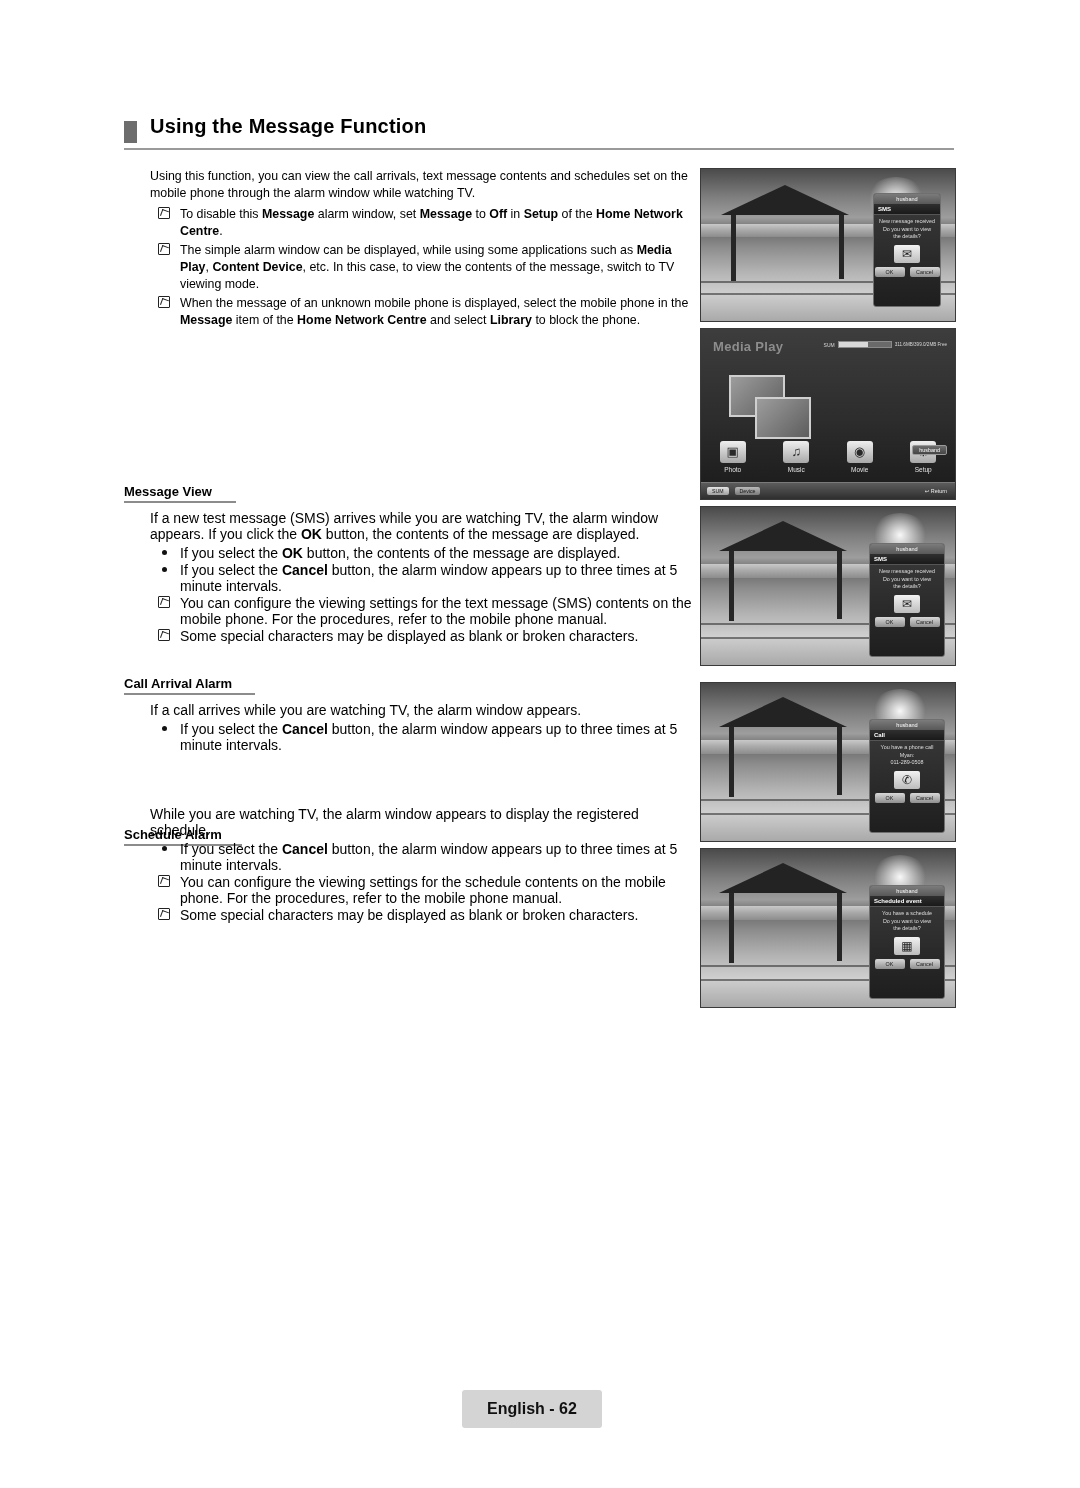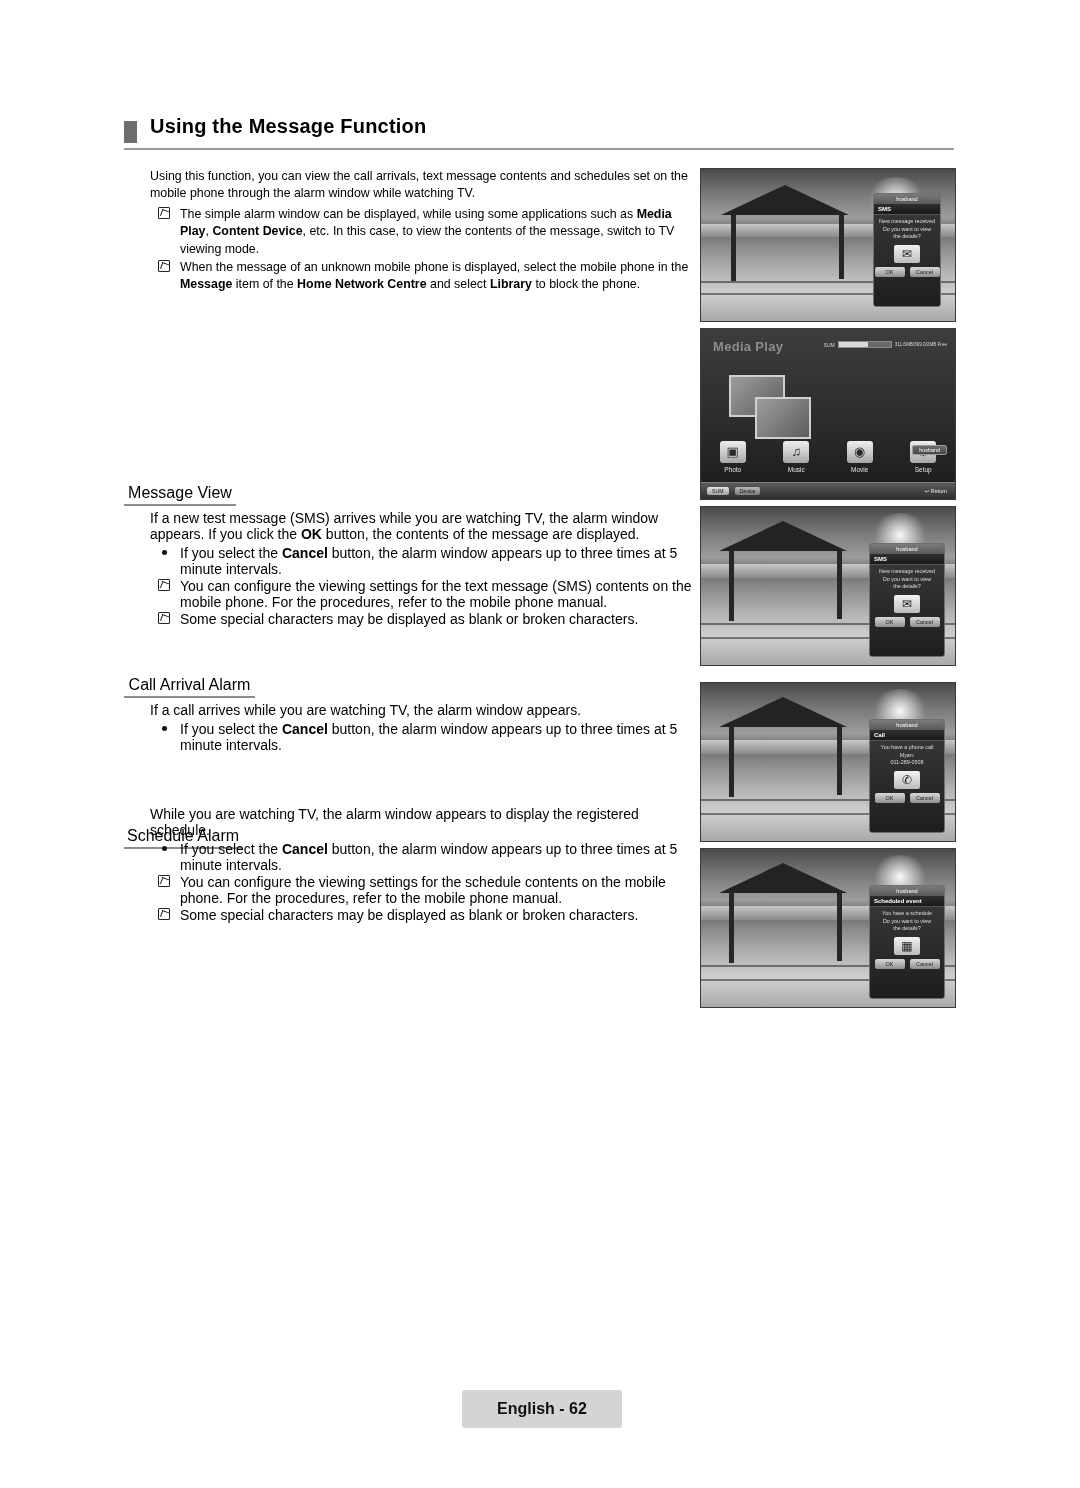--- a/index.html
+++ b/index.html
@@ -107,24 +107,23 @@
     width: 5px; height: 5px;
     border-radius: 50%;
     background: #111;
     margin-top: 4px;
   }
   b { font-weight: bold; }
 
   
   .sec-head {
     position: absolute;
-    font-size: 16px;
-    font-weight: normal;
+    font-size: 13px;
+    font-weight: bold;
     color: #000;
-    text-align: center;
   }
   .sec-head .ul {
     position: absolute;
     left: 0;
     bottom: -4px;
     height: 2px;
     background: #8c8c8c;
     width: 100%;
   }
 
@@ -334,21 +333,21 @@
   .mp-foot .r {
     margin-left: auto;
     margin-right: 8px;
   }
 
   
   .footer {
     position: absolute;
     left: 462px;
     top: 1390px;
-    width: 160px;
+    width: 140px;
     height: 38px;
     background: #d4d4d4;
     border-radius: 3px;
   }
   .footer span {
     display: block;
     text-align: center;
     line-height: 38px;
     font-size: 16px;
     font-weight: bold;
@@ -362,40 +361,48 @@
 
   <div class="title-row">
     <div class="title-mark"></div>
     <div class="title-text">Using the Message Function</div>
     <div class="title-rule"></div>
   </div>
 
   <div class="textcol">
     <p class="para">Using this function, you can view the call arrivals, text message contents and schedules set on the mobile phone through the alarm window while watching TV.</p>
 
+    <div class="bullet-row">
+      <span class="bi"><span class="noteicon"></span></span>
+      <span>To disable this <b>Message</b> alarm window, set <b>Message</b> to <b>Off</b> in <b>Setup</b> of the <b>Home Network Centre</b>.</span>
+    </div>
 
 
 
     <div class="bullet-row">
       <span class="bi"><span class="noteicon"></span></span>
       <span>The simple alarm window can be displayed, while using some applications such as <b>Media Play</b>, <b>Content Device</b>, etc. In this case, to view the contents of the message, switch to TV viewing mode.</span>
     </div>
 
     <div class="bullet-row">
       <span class="bi"><span class="noteicon"></span></span>
       <span>When the message of an unknown mobile phone is displayed, select the mobile phone in the <b>Message</b> item of the <b>Home Network Centre</b> and select <b>Library</b> to block the phone.</span>
     </div>
   </div>
 
   <div class="sec-head" style="left:124px; top:484px; width:112px;">
     <span>Message View</span>
     <span class="ul"></span>
   </div>
   <div class="block" style="left:150px; top:510px;">
     <p class="para">If a new test message (SMS) arrives while you are watching TV, the alarm window appears. If you click the <b>OK</b> button, the contents of the message are displayed.</p>
+    <div class="bullet-row">
+      <span class="bi"><span class="dot"></span></span>
+      <span>If you select the <b>OK</b> button, the contents of the message are displayed.</span>
+    </div>
     <div class="bullet-row">
       <span class="bi"><span class="dot"></span></span>
       <span>If you select the <b>Cancel</b> button, the alarm window appears up to three times at 5 minute intervals.</span>
     </div>
     <div class="bullet-row">
       <span class="bi"><span class="noteicon"></span></span>
       <span>You can configure the viewing settings for the text message (SMS) contents on the mobile phone. For the procedures, refer to the mobile phone manual.</span>
     </div>
     <div class="bullet-row">
       <span class="bi"><span class="noteicon"></span></span>

